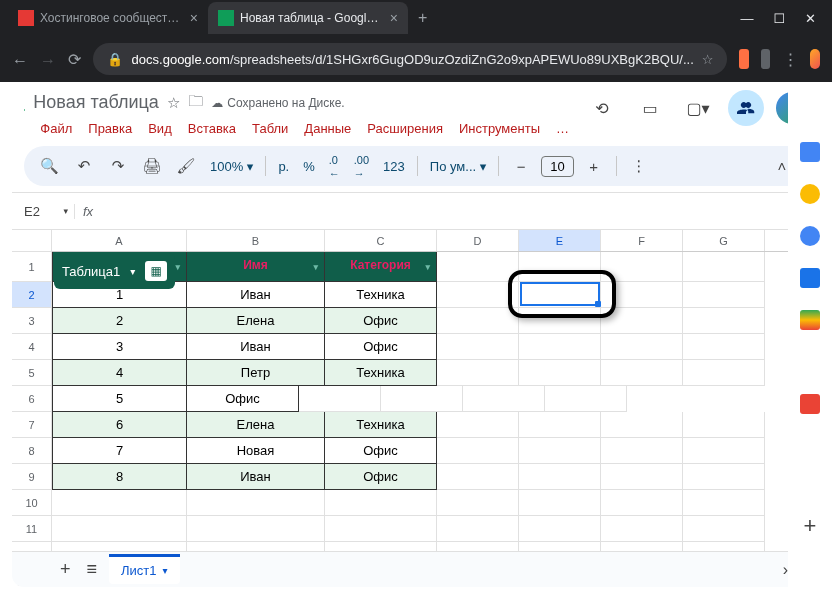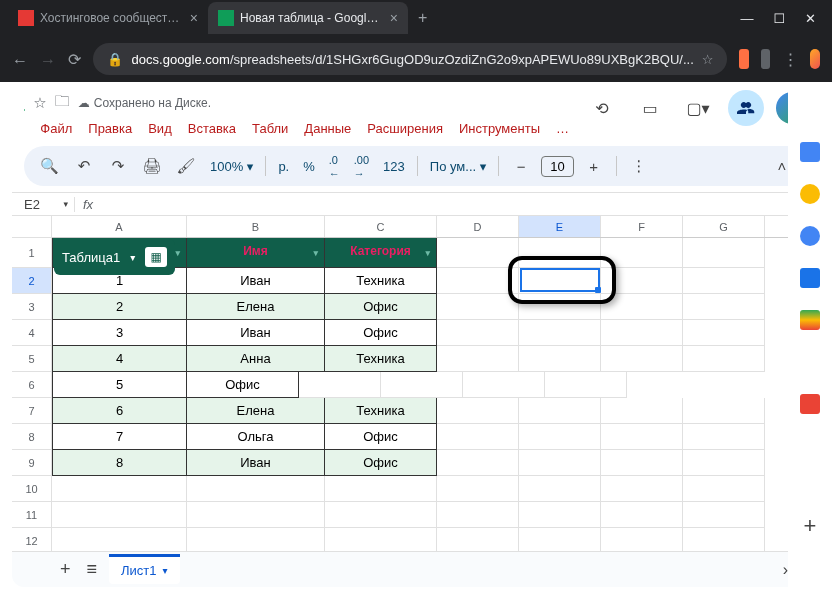--- a/index.html
+++ b/index.html
@@ -40,21 +40,21 @@
 
 
 .toolbar { display: flex; align-items: center; height: 40px; margin: 6px 12px; background: #edf2fa; border-radius: 24px; padding: 0 12px; gap: 6px; }
 .tool-btn { width: 28px; height: 28px; display: flex; align-items: center; justify-content: center; color: #444; font-size: 15px; border-radius: 4px; }
 .tool-sep { width: 1px; height: 20px; background: #c7c7c7; margin: 0 2px; }
 .tool-text { font-size: 13px; color: #0c4a6e; padding: 0 4px; }
 .font-size-box { border: 1px solid #747775; border-radius: 4px; padding: 2px 8px; font-size: 13px; min-width: 28px; text-align: center; }
 .toolbar-collapse { margin-left: auto; }
 
 
-.formula-row { display: flex; align-items: center; height: 24px; border-top: 1px solid #e0e0e0; border-bottom: 1px solid #e0e0e0; padding: 0 6px; }
+.formula-row { display: flex; align-items: center; height: 38px; border-top: 1px solid #e0e0e0; border-bottom: 1px solid #e0e0e0; padding: 0 6px; }
 .name-box { width: 56px; font-size: 13px; color: #444; padding: 0 6px; display: flex; align-items: center; justify-content: space-between; }
 .fx { font-style: italic; color: #5f6368; font-size: 13px; padding: 0 8px; border-left: 1px solid #e0e0e0; }
 
 
 .grid-wrap { position: relative; overflow: hidden; }
 .col-headers { display: flex; height: 22px; background: #fff; border-bottom: 1px solid #e0e0e0; }
 .corner { width: 40px; border-right: 1px solid #e0e0e0; border-bottom: 1px solid #e0e0e0; background: #f8f9fa; }
 .col-h { border-right: 1px solid #e0e0e0; text-align: center; font-size: 11px; color: #5f6368; line-height: 22px; background: #fff; }
 .col-h.selected { background: #d3e3fd; color: #0b57d0; }
 .rows { }
@@ -138,20 +138,21 @@
 <div class="app-area">
   <div class="app-header">
     <svg class="sheets-logo" viewBox="0 0 32 40">
         <rect x="4" y="4" width="24" height="32" rx="3" fill="#0f9d58"></rect>
         <rect x="9" y="16" width="14" height="14" fill="none" stroke="#fff" stroke-width="1.5"></rect>
         <line x1="9" y1="23" x2="23" y2="23" stroke="#fff" stroke-width="1.5"></line>
         <line x1="16" y1="16" x2="16" y2="30" stroke="#fff" stroke-width="1.5"></line>
       </svg>
     <div class="title-area">
       <div class="title-row">
+        <span class="doc-title">Новая таблица</span>
         <span class="title-icon">☆</span>
         <span class="title-icon">🗀</span>
         <span class="saved-text">
             <span>☁</span>
             <span>Сохранено на Диске.</span>
           </span>
       </div>
       <div class="menu-bar">
         <span class="menu-item">Файл</span>
         <span class="menu-item">Правка</span>
@@ -269,21 +270,21 @@
 <div class="cell tcell col-B trow-even">Иван</div>
 <div class="cell tcell col-C trow-even">Офис</div>
 <div class="cell col-D"></div>
 <div class="cell col-E"></div>
 <div class="cell col-F"></div>
 <div class="cell col-G"></div>
         </div>
         <div class="row">
           <div class="row-h">5</div>
 <div class="cell tcell first-col col-A trow-odd">4</div>
-<div class="cell tcell col-B trow-odd">Анна</div>
+<div class="cell tcell col-B trow-odd">Петр</div>
 <div class="cell tcell col-C trow-odd">Техника</div>
 <div class="cell col-D"></div>
 <div class="cell col-E"></div>
 <div class="cell col-F"></div>
 <div class="cell col-G"></div>
         </div>
         <div class="row">
           <div class="row-h">6</div>
 <div class="cell tcell first-col col-A trow-even">5</div>
 <div class="cell tcell col-C trow-even">Офис</div>
@@ -298,21 +299,21 @@
 <div class="cell tcell col-B trow-odd">Елена</div>
 <div class="cell tcell col-C trow-odd">Техника</div>
 <div class="cell col-D"></div>
 <div class="cell col-E"></div>
 <div class="cell col-F"></div>
 <div class="cell col-G"></div>
         </div>
         <div class="row">
           <div class="row-h">8</div>
 <div class="cell tcell first-col col-A trow-even">7</div>
-<div class="cell tcell col-B trow-even">Ольга</div>
+<div class="cell tcell col-B trow-even">Новая</div>
 <div class="cell tcell col-C trow-even">Офис</div>
 <div class="cell col-D"></div>
 <div class="cell col-E"></div>
 <div class="cell col-F"></div>
 <div class="cell col-G"></div>
         </div>
         <div class="row">
           <div class="row-h">9</div>
 <div class="cell tcell first-col col-A trow-odd">8</div>
 <div class="cell tcell col-B trow-odd">Иван</div>

